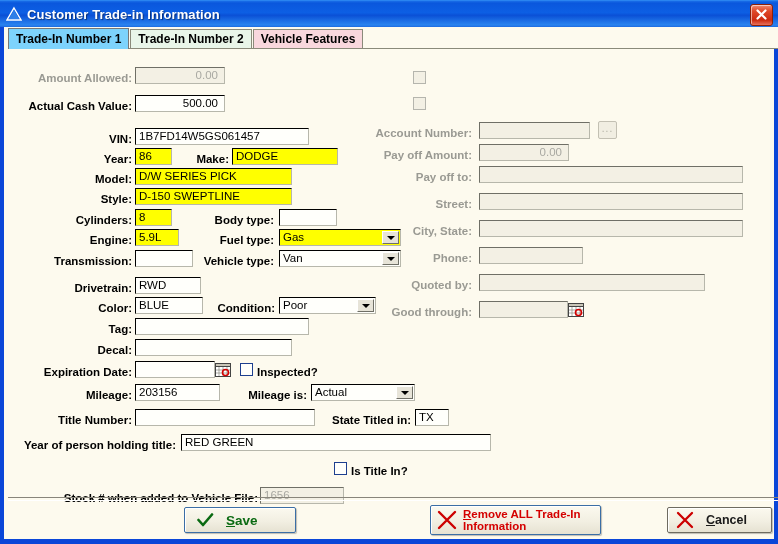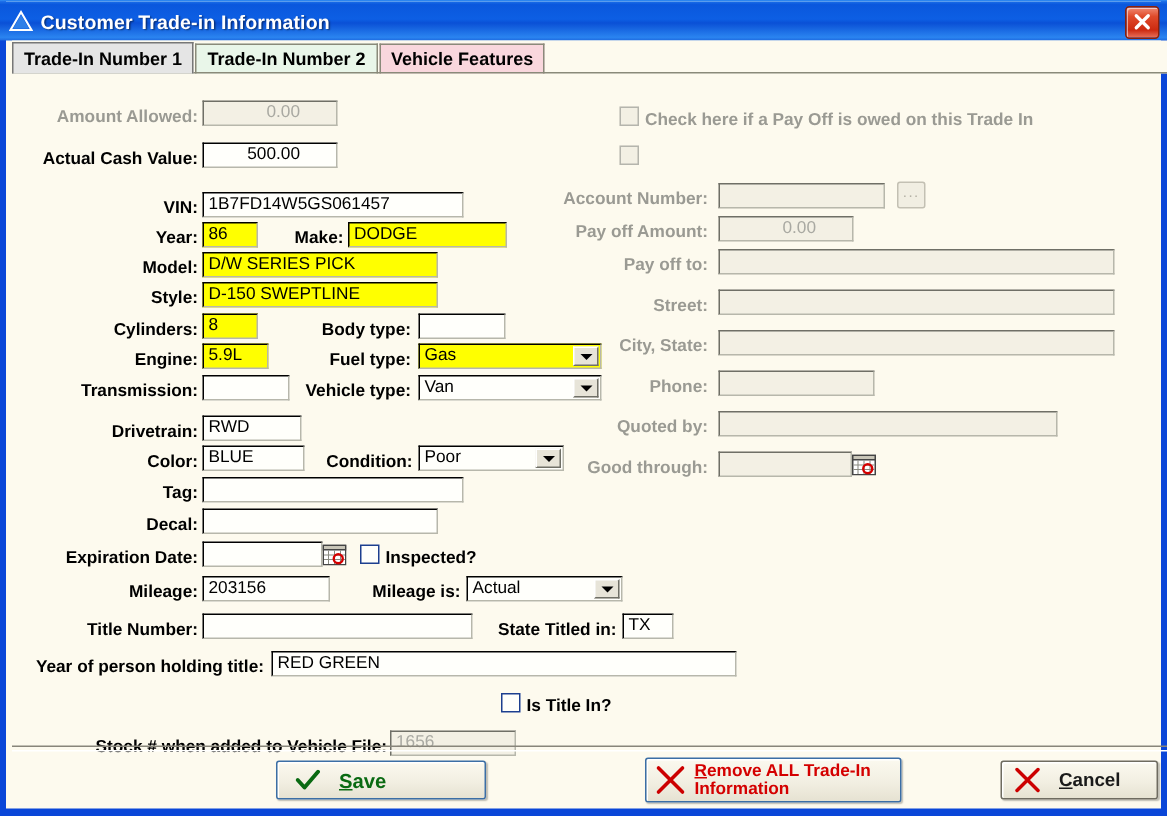--- a/index.html
+++ b/index.html
@@ -53,21 +53,21 @@
     height:20px;line-height:19px;
     padding:0 7px;
     font-size:12px;font-weight:bold;color:#000;
     border:1px solid #8a8a7a;
     border-bottom:none;
     margin-right:1px;
     white-space:nowrap;
     cursor:pointer;
     box-sizing:border-box;
   }
-  .tab.sel{background:#e5e5e5;border-color:#777;height:21px;line-height:20px;position:relative;z-index:2;}
+  .tab.sel{background:#7dd3fc;border-color:#777;height:21px;line-height:20px;position:relative;z-index:2;}
   .tab.green{background:#e9f6e9;}
   .tab.pink{background:#f9d7dd;}
   .tabline{position:absolute;left:4px;top:48px;width:770px;height:1px;background:#8a8a7a;}
   
   .pane{position:absolute;left:0;top:59px;width:770px;height:445px;}
   .lbl{
     position:absolute;
     font-size:11.5px;font-weight:bold;color:#000;
     text-align:right;white-space:nowrap;
     line-height:14px;
@@ -83,21 +83,21 @@
     font-size:11.5px;
     line-height:normal;
     color:#000;
     padding:1px 3px 0 3px;
     white-space:nowrap;
     overflow:hidden;
     font-family:"Liberation Sans", sans-serif;
   }
   .fld.yellow{background:#ffff00;}
   .fld.dis{background:#f3f0e4;color:#a9a9a2;border-top-color:#6f6f66;border-left-color:#6f6f66;}
-  .fld.num{text-align:right;padding-right:24px;}
+  .fld.num{text-align:right;padding-right:6px;}
   .combo{position:absolute;box-sizing:border-box;background:#fffffb;
     border:1px solid #b7b7ab;border-top:1px solid #000;border-left:1px solid #000;
     font-size:11.5px;color:#000;padding:1px 3px 0 3px;white-space:nowrap;overflow:hidden;cursor:pointer;}
   .combo.yellow{background:#ffff00;}
   .combo .arrow{
     position:absolute;right:1px;top:1px;bottom:1px;width:15px;
     background:#e7e4d8;border:1px solid #fff;border-right-color:#6f6f66;border-bottom-color:#6f6f66;
     display:flex;align-items:center;justify-content:center;
   }
   .combo .arrow i{
@@ -263,21 +263,20 @@
     <div class="lbl" style="left:6px;top:379px;width:166px;">Year of person holding title:</div>
     <div class="fld" style="left:177px;top:375px;width:310px;height:17px;">RED GREEN</div>
 
     <span class="chk" style="left:330px;top:403px;"></span>
     <span class="chktxt" style="left:347px;top:405px;">Is Title In?</span>
 
     <div class="lbl" style="left:38px;top:432px;width:216px;">Stock # when added to Vehicle File:</div>
     <div class="fld dis" style="left:256px;top:428px;width:84px;height:17px;">1656</div>
 
     <span class="chk dis" style="left:409px;top:12px;"></span>
-    <span class="chktxt dis" style="left:426px;top:14px;">Check here if a Pay Off is owed on this Trade In</span>
 
     <span class="chk dis" style="left:409px;top:38px;"></span>
 
     <div class="lbl dis" style="left:340px;top:67px;width:128px;">Account Number:</div>
     <div class="fld dis" style="left:475px;top:63px;width:111px;height:17px;"></div>
     <div class="dotbtn" style="left:594px;top:62px;">...</div>
 
     <div class="lbl dis" style="left:340px;top:89px;width:128px;">Pay off Amount:</div>
     <div class="fld dis num" style="left:475px;top:85px;width:90px;height:17px;">0.00</div>
 
@@ -305,21 +304,21 @@
         <path d="M4 4 V13 M8 4 V13 M12 4 V13 M1 7 H15 M1 10 H15" stroke="#8a8a80" stroke-width=".7"></path>
         <circle cx="10.5" cy="9.5" r="3" fill="none" stroke="#d40000" stroke-width="1.6"></circle>
       </svg>
     </span>
 
   </div>
 
   <div class="btnbar">
     <div class="sep"></div>
 
-    <div class="btn" style="left:176px;top:10px;width:140px;height:26px;padding-left:12px;">
+    <div class="btn" style="left:176px;top:10px;width:112px;height:26px;padding-left:12px;">
       <svg width="17" height="15" viewBox="0 0 17 15" style="flex:0 0 auto;">
         <path d="M1.5 7 L6 12 L15 1.5" fill="none" stroke="#0a6a12" stroke-width="2.6" stroke-linecap="round" stroke-linejoin="round"></path>
       </svg>
       <span class="btn-label lbl-green" style="margin-left:12px;"><u>S</u>ave</span>
     </div>
 
     <div class="btn plain" style="left:659px;top:10px;width:105px;height:26px;padding-left:8px;">
       <svg width="18" height="18" viewBox="0 0 18 18" style="flex:0 0 auto;">
         <path d="M2 2 L16 16 M16 2 L2 16" stroke="#cc0000" stroke-width="2.3" stroke-linecap="round"></path>
       </svg>

